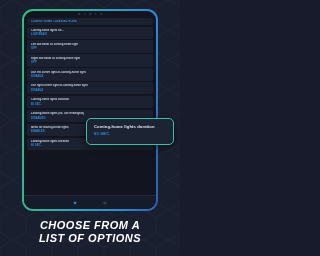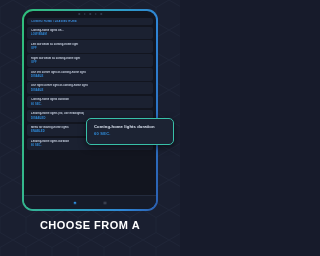--- a/index.html
+++ b/index.html
@@ -97,21 +97,21 @@
   }
   .nav-ico{width:4px;height:4px;}
   .nav-ico.active path{fill:#2f8fe0;}
   .nav-ico.idle path{fill:#5a6274;}
   
   #caption{
     position:absolute;left:0;right:0;top:219px;
     text-align:center;
     color:#ffffff;
     font-size:11px;line-height:13px;
-    font-weight:bold;letter-spacing:.5px;
+    font-weight:bold;letter-spacing:.5px;font-style:italic;
   }
   #caption span{display:block;}
 </style>
 </head>
 <body>
 
 <div id="backdrop">
   <svg viewBox="0 0 180 256" preserveAspectRatio="none">
     <defs>
       <pattern id="hexpat" width="26" height="30" patternUnits="userSpaceOnUse">
@@ -199,13 +199,14 @@
   </div>
 </div>
 
 <div id="dialog">
   <div class="d-title">Coming-home lights duration</div>
   <div class="d-value">60 SEC.</div>
 </div>
 
 <div id="caption">
   <span>CHOOSE FROM A</span>
+  <span>LIST OF OPTIONS</span>
 </div>
 
 </body></html>

